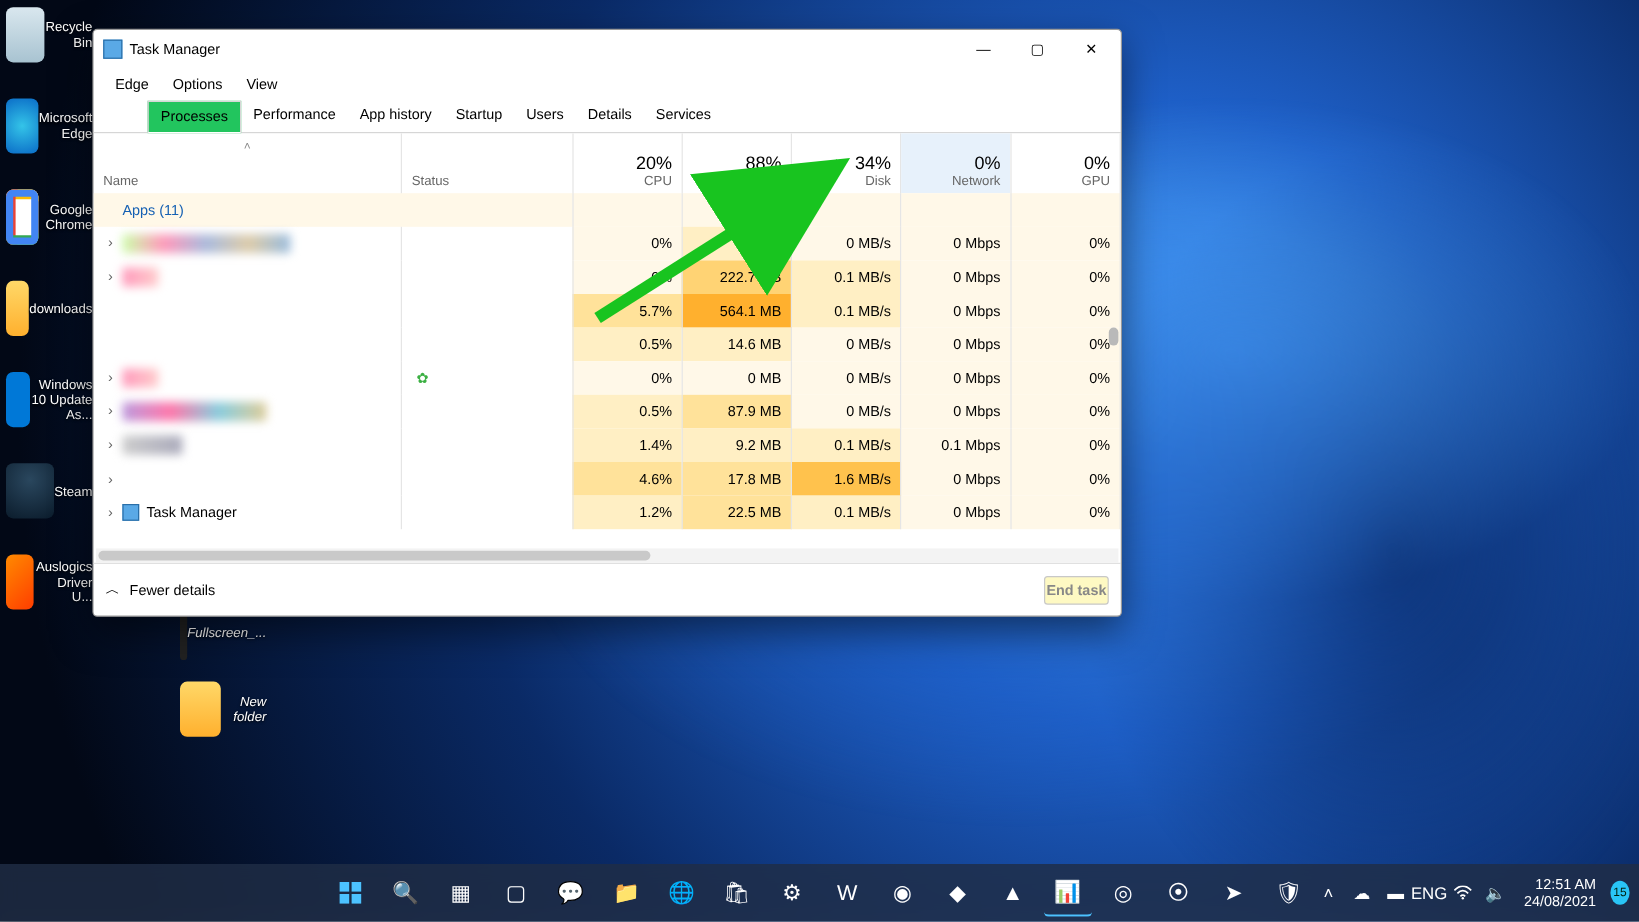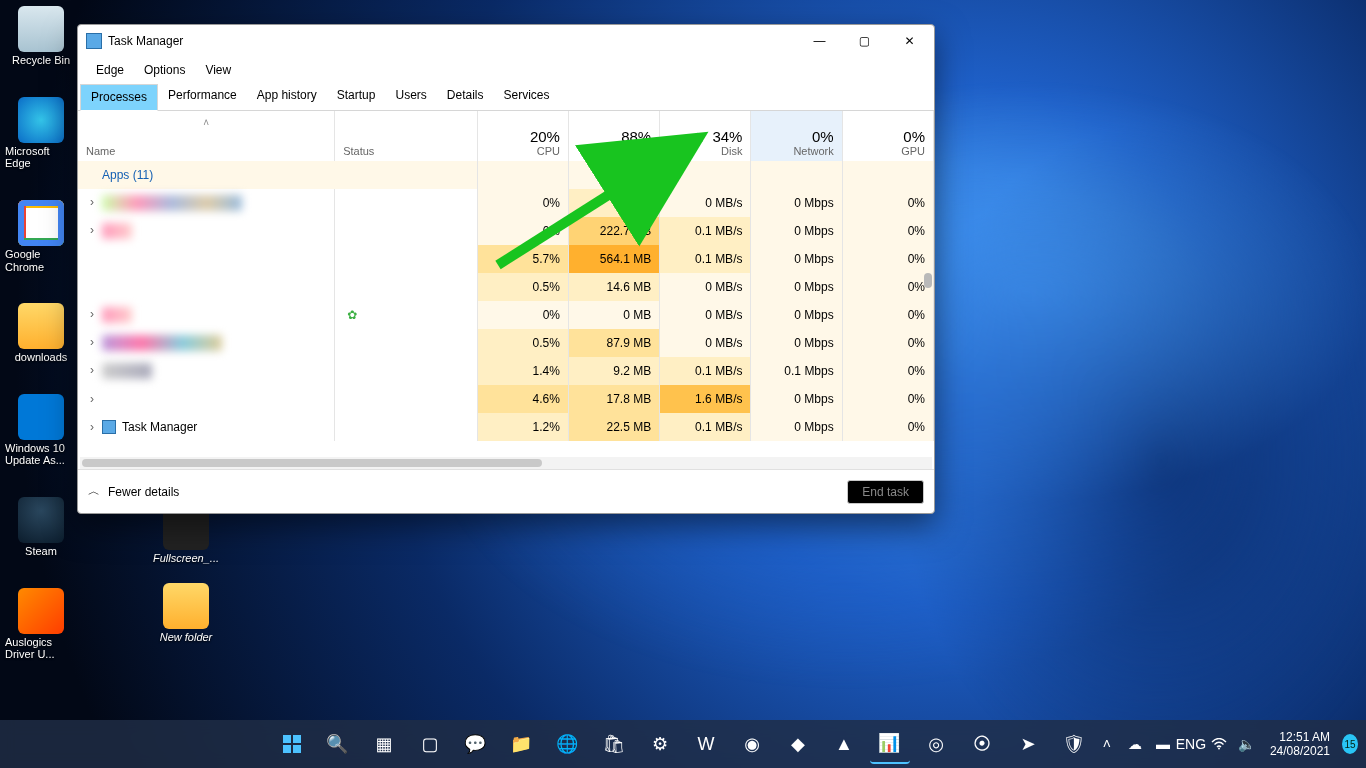--- a/index.html
+++ b/index.html
@@ -16,21 +16,21 @@
   background:
     radial-gradient(ellipse 600px 380px at 62% 55%, rgba(30,95,199,.9), transparent 70%),
     radial-gradient(ellipse 500px 300px at 75% 38%, rgba(77,166,255,.65), transparent 70%),
     radial-gradient(ellipse 350px 450px at 85% 60%, rgba(10,42,102,.95), transparent 75%);
   filter: blur(2px);
 }
 
 
 .deskicons { position: absolute; top: 6px; left: 5px; display: flex; flex-direction: column; gap: 30px; width: 72px; }
 .deskicons.col2 { left: 150px; top: 504px; gap: 18px; font-style: italic; }
-.di { display: flex; flex-direction: column; align-items: center; cursor: pointer; text-align: left; }
+.di { display: flex; flex-direction: row; align-items: center; cursor: pointer; text-align: right; }
 .di .ic { width: 46px; height: 46px; border-radius: 6px; display: flex; align-items: center; justify-content: center; font-size: 26px; }
 .di .lbl { color: #fff; font-size: 11px; margin-top: 2px; text-shadow: 0 1px 2px #000; max-width: 72px; line-height: 1.15; }
 .ic-bin { background: linear-gradient(#d9e7ee,#a8c3d1); color:#5b7280; }
 .ic-edge { background: radial-gradient(circle at 50% 50%, #34c4e8, #0a6cc7); color:#fff; border-radius: 50%; }
 .ic-folder { background: linear-gradient(#ffd868,#ffb02e); }
 .ic-chrome { background: #fff; border-radius: 50%; box-shadow: inset 0 0 0 6px #4285f4, inset 0 -14px 0 -6px #34a853, inset 14px 0 0 -6px #ea4335, inset 0 14px 0 -6px #fbbc05; }
 .ic-win10 { background: #0078d7; color:#fff; }
 .ic-steam { background: radial-gradient(circle at 50% 30%, #2a475e, #0b1c2c); color:#c7d5e0; border-radius: 50%; }
 .ic-auslogics { background: linear-gradient(135deg,#ff8a00,#ff3d00); color:#fff; }
 .ic-fullscr { background:#222; color:#8bf; }
@@ -45,21 +45,21 @@
 .tm-titlebar { height: 32px; display: flex; align-items: center; padding: 0 2px 0 8px; }
 .tm-titlebar .appicon { width: 16px; height: 16px; background:#5aa9e6; border:1px solid #2a6fa8; margin-right:6px; }
 .tm-titlebar .title { font-size: 12px; }
 .tm-titlebar .spacer { flex:1; }
 .winbtn { width: 45px; height: 30px; display:flex; align-items:center; justify-content:center; font-size:12px; cursor:pointer; }
 
 .tm-menubar, .tm-tabs { display:flex; padding: 2px 8px; font-size: 12px; gap:0; }
 .tm-menubar span, .tm-tabs span { padding: 4px 10px; cursor:pointer; }
 .tm-tabs { border-bottom: 1px solid #d6d6d6; padding: 0 2px; }
 .tm-tabs span { padding: 5px 10px 6px; }
-.tm-tabs span.active { border: 1px solid #d6d6d6; border-bottom: 1px solid #fff; background:#7dd3fc; position:relative; top:1px; }
+.tm-tabs span.active { border: 1px solid #d6d6d6; border-bottom: 1px solid #fff; background:#22c55e; position:relative; top:1px;margin-left:43px; }
 
 
 .tm-grid-wrap { flex:1; overflow:hidden; position:relative; }
 .tm-grid { width:100%; border-collapse:collapse; font-size:12px; }
 .tm-grid th, .tm-grid td { border-right:1px solid #e5e5e5; padding:4px 8px; white-space:nowrap; }
 .tm-grid thead th { height: 50px; vertical-align: bottom; font-weight:400; color:#555; position:relative; }
 .tm-grid thead th .pct { display:block; font-size:15px; color:#000; text-align:right; }
 .tm-grid thead th .hdr { display:block; text-align:right; font-size:11px; color:#666; }
 .tm-grid thead th.name { text-align:left; width:225px; }
 .tm-grid thead th.name .sort { position:absolute; top:6px; left:50%; transform:translateX(-50%); font-size:10px; color:#888; }
@@ -89,21 +89,21 @@
 .h4 { background:#ffc24d; }
 .h5 { background:#ffb02e; }
 
 .tm-scroll-x { height:12px; background:#f3f3f3; position:relative; margin:0 2px; }
 .tm-scroll-x .thumb { position:absolute; left:2px; top:2px; height:8px; width:460px; background:#c9c9c9; border-radius:4px; }
 .side-track { position:absolute; right:2px; top:162px; width:8px; height:15px; background:#b9b9b9; border-radius:4px; }
 
 .tm-footer { border-top:1px solid #e0e0e0; height:44px; display:flex; align-items:center; padding:0 10px; font-size:12px; }
 .tm-footer .fewer { cursor:pointer; display:flex; align-items:center; gap:8px; }
 .tm-footer .spacer { flex:1; }
-.tm-footer button { padding:4px 14px; font-size:12px; background:#000000; border:1px solid #c8c8c8; border-radius:3px; color:#888; }
+.tm-footer button { padding:4px 1px; font-size:12px; background:#fef9c3; border:1px solid #c8c8c8; border-radius:3px; color:#888;font-weight:bold; }
 
 
 .arrow { position:absolute; pointer-events:none; }
 
 
 .taskbar {
   position:absolute; left:0; right:0; bottom:0; height:48px;
   background: rgba(32,45,70,.82); backdrop-filter: blur(8px);
   display:flex; align-items:center; color:#fff;
 }

